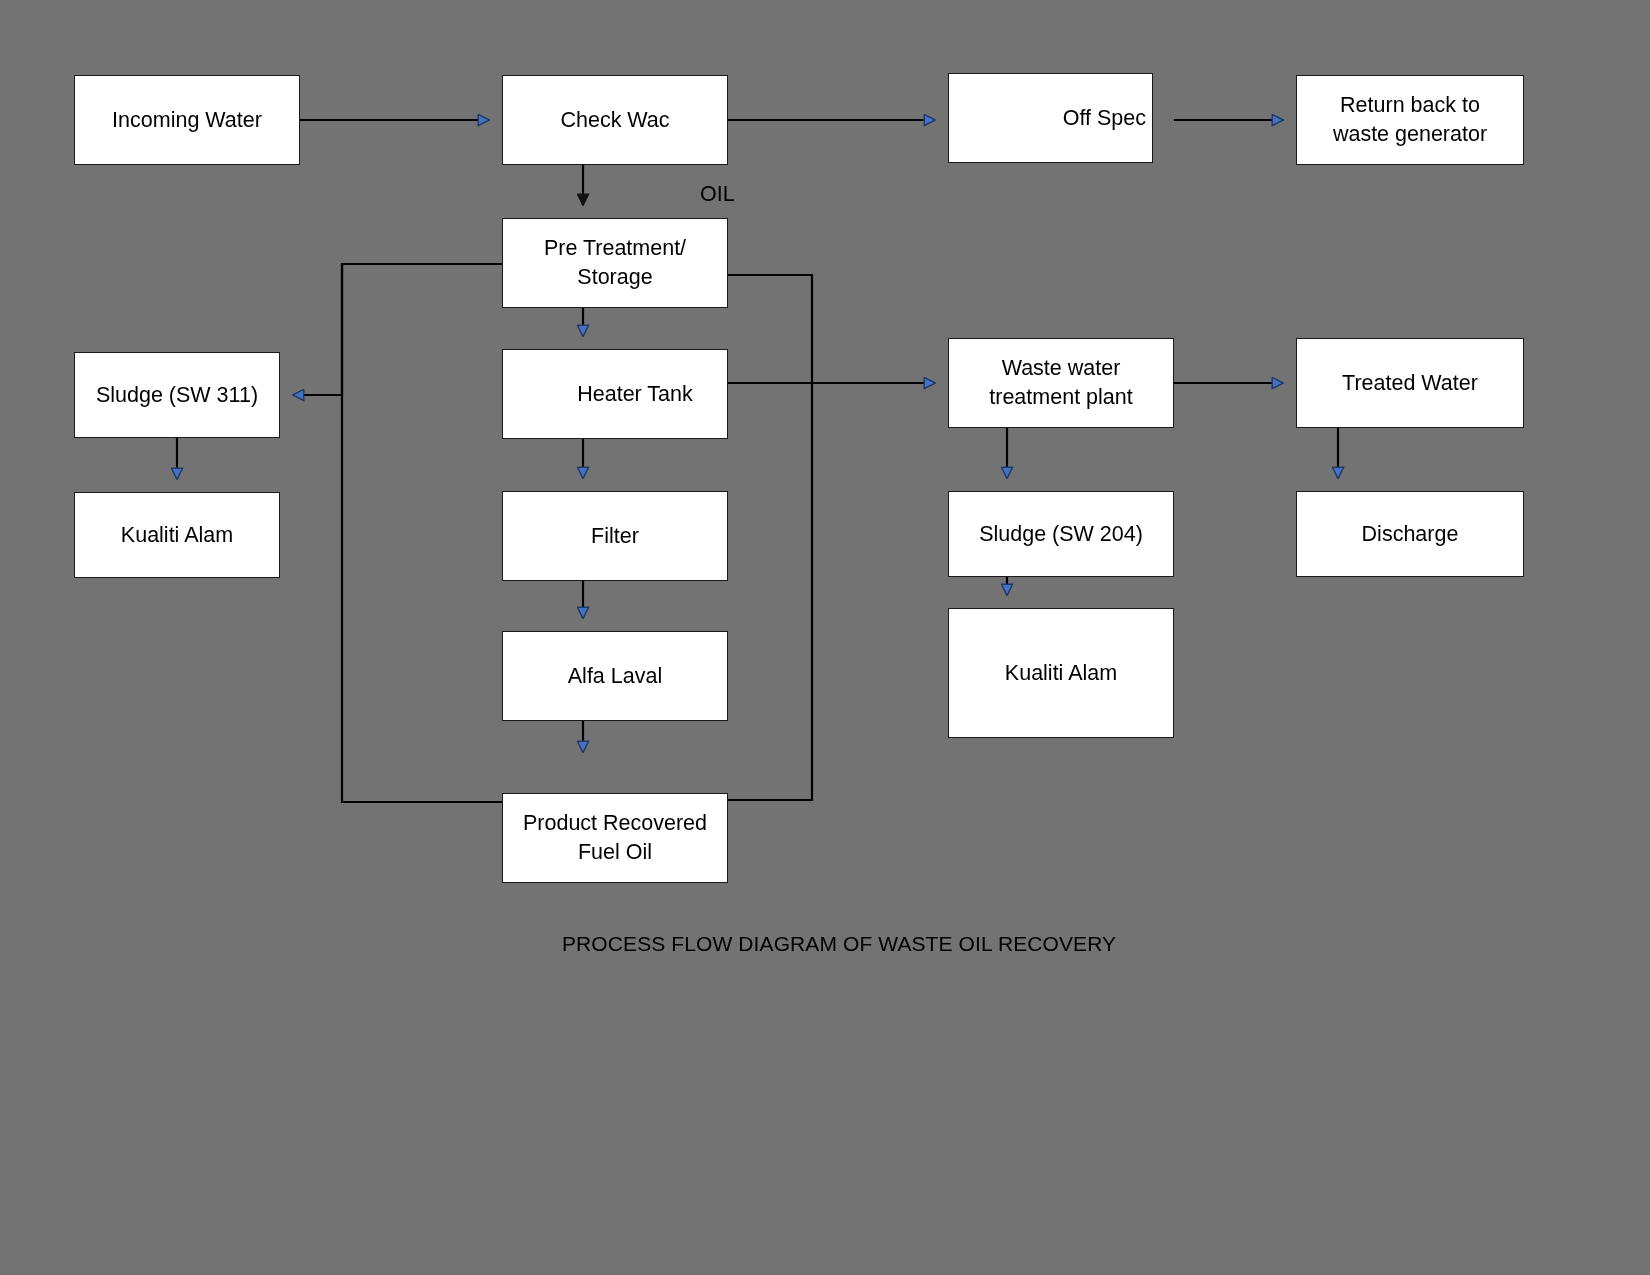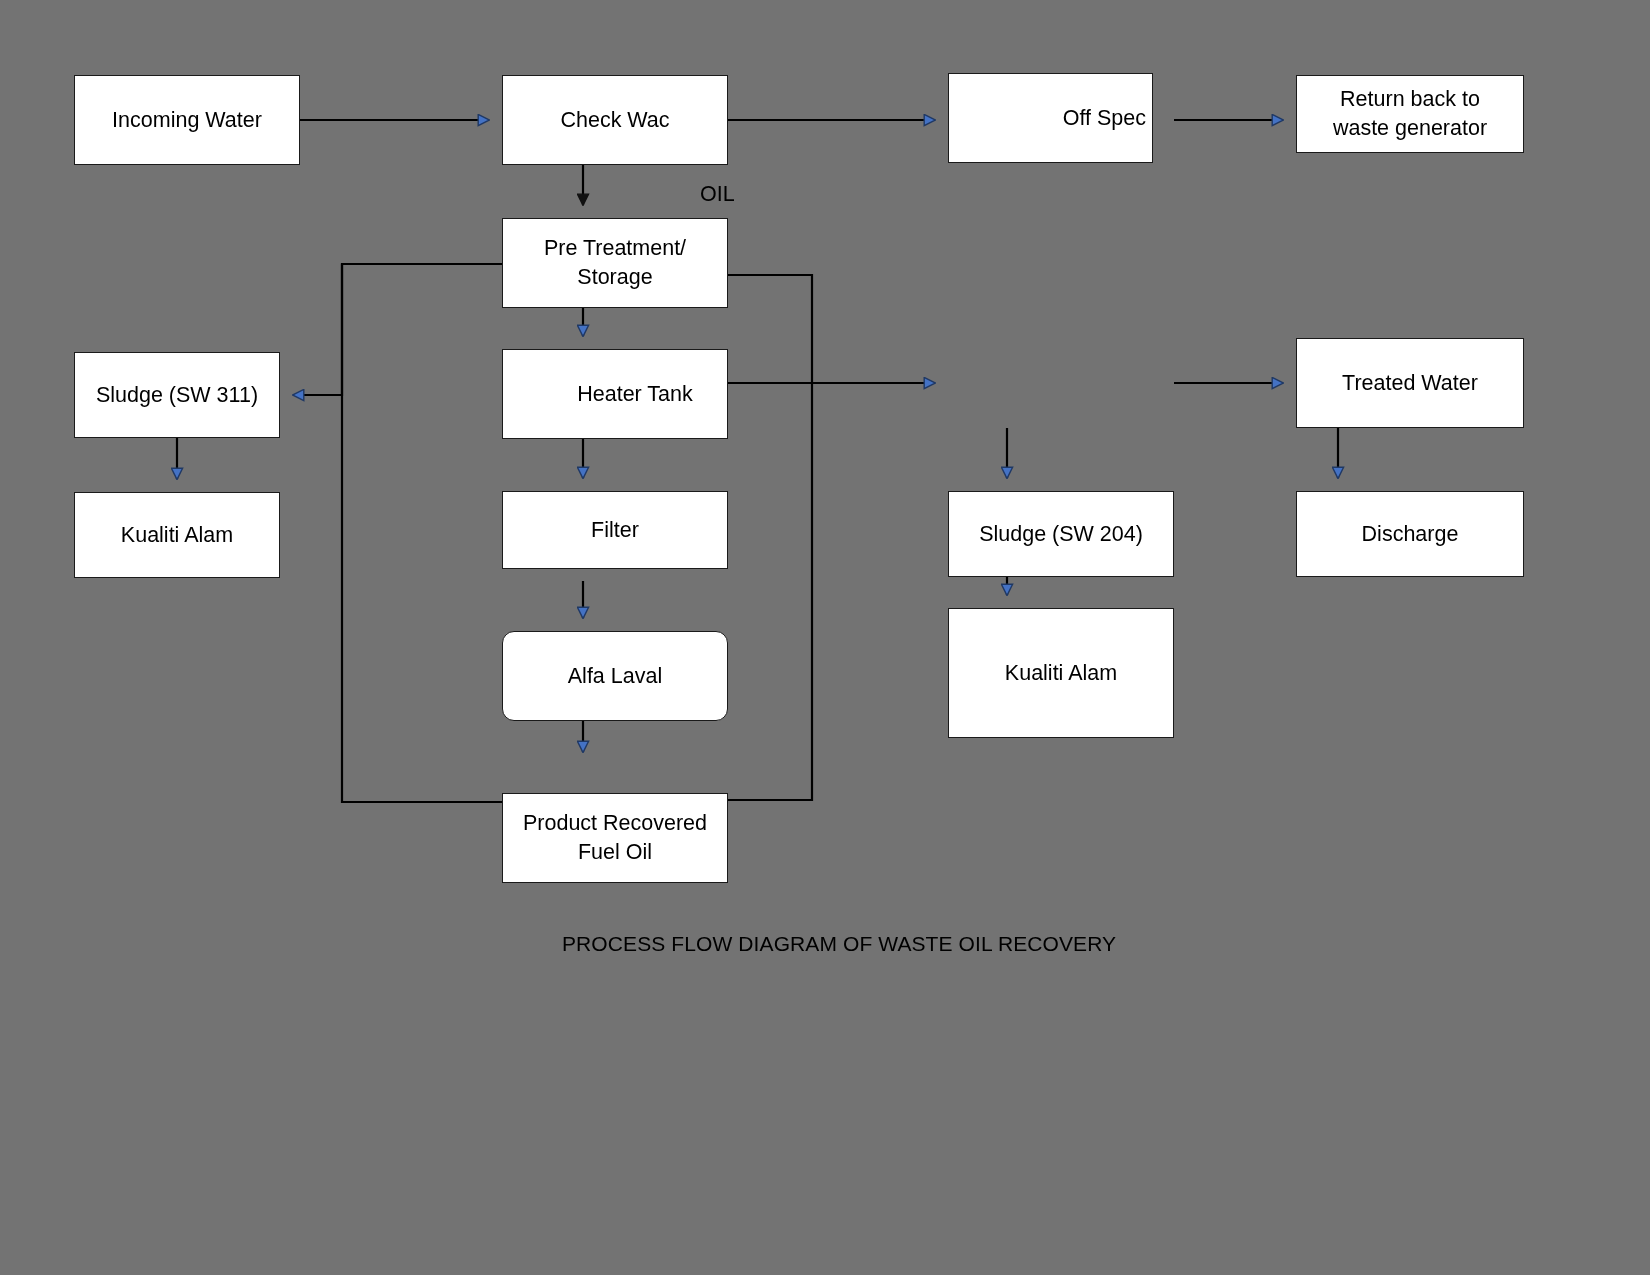--- a/index.html
+++ b/index.html
@@ -124,55 +124,59 @@
   </div>
 
   <div class="node" style="left:502px; top:75px; width:226px; height:90px;">
     <span>Check Wac</span>
   </div>
 
   <div class="node" style="left:948px; top:73px; width:205px; height:90px;justify-content:flex-end;">
     <span>Off Spec</span>
   </div>
 
-  <div class="node" style="left:1296px; top:75px; width:228px; height:78px;">
+  <div class="node" style="left:1296px; top:75px; width:228px; height:90px;">
     <span>Return back to
 waste generator</span>
   </div>
 
   <div class="node" style="left:502px; top:218px; width:226px; height:90px;">
     <span>Pre Treatment/
 Storage</span>
   </div>
 
   <div class="node" style="left:502px; top:349px; width:226px; height:90px;padding-left:46px;">
     <span>Heater Tank</span>
   </div>
 
-  <div class="node" style="left:502px; top:491px; width:226px; height:78px;">
+  <div class="node" style="left:502px; top:491px; width:226px; height:90px;">
     <span>Filter</span>
   </div>
 
-  <div class="node" style="left:502px; top:631px; width:226px; height:90px;border-radius:12px;">
+  <div class="node" style="left:502px; top:631px; width:226px; height:90px;">
     <span>Alfa Laval</span>
   </div>
 
   <div class="node" style="left:502px; top:765px; width:226px; height:90px;margin-top:28px;">
     <span>Product Recovered
 Fuel Oil</span>
   </div>
 
   <div class="node" style="left:74px; top:352px; width:206px; height:86px;text-align:right;">
     <span>Sludge (SW 311)</span>
   </div>
 
   <div class="node" style="left:74px; top:492px; width:206px; height:86px;">
     <span>Kualiti Alam</span>
   </div>
 
+  <div class="node" style="left:948px; top:338px; width:226px; height:90px;">
+    <span>Waste water
+treatment plant</span>
+  </div>
 
   <div class="node" style="left:948px; top:491px; width:226px; height:86px;">
     <span>Sludge (SW 204)</span>
   </div>
 
   <div class="node" style="left:948px; top:608px; width:226px; height:130px;">
     <span>Kualiti Alam</span>
   </div>
 
   <div class="node" style="left:1296px; top:338px; width:228px; height:90px;">

